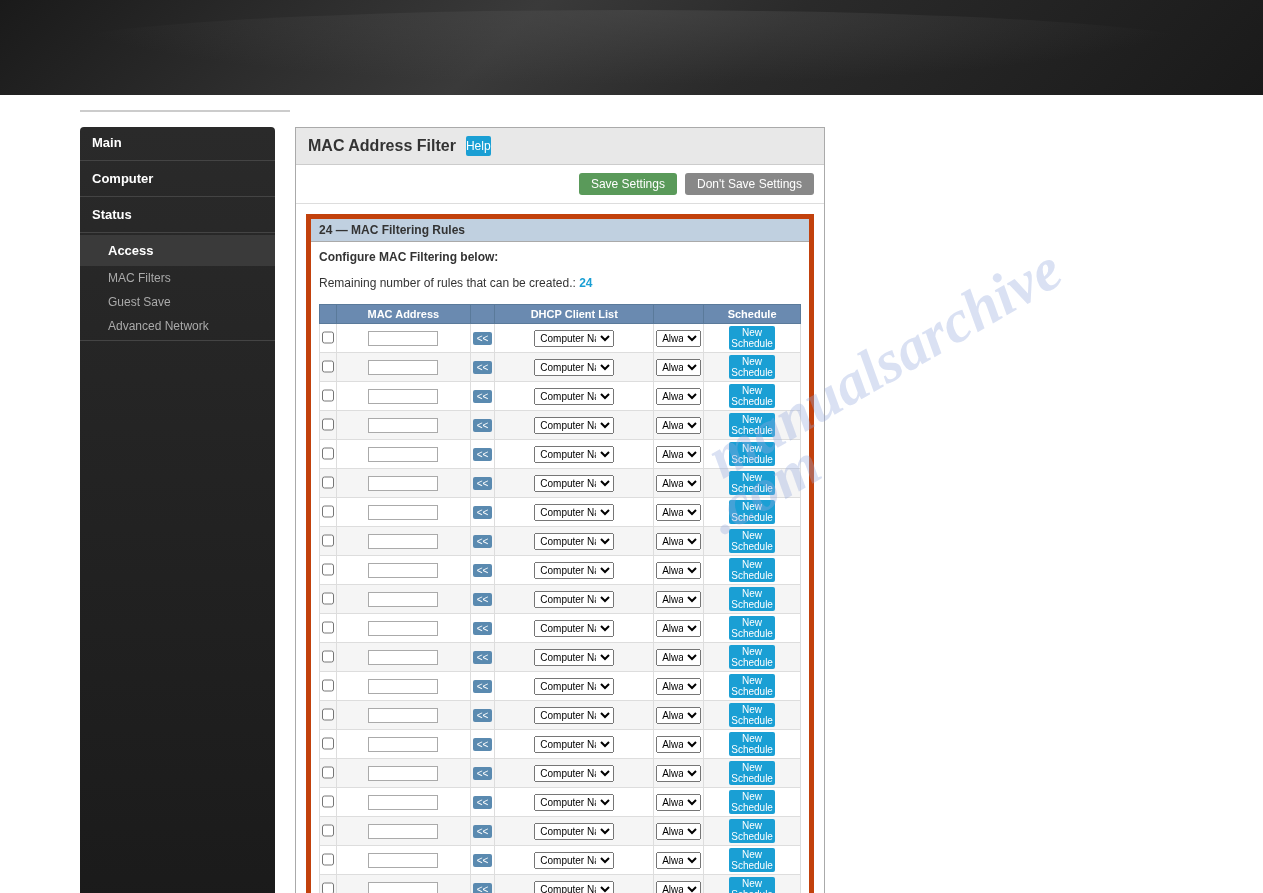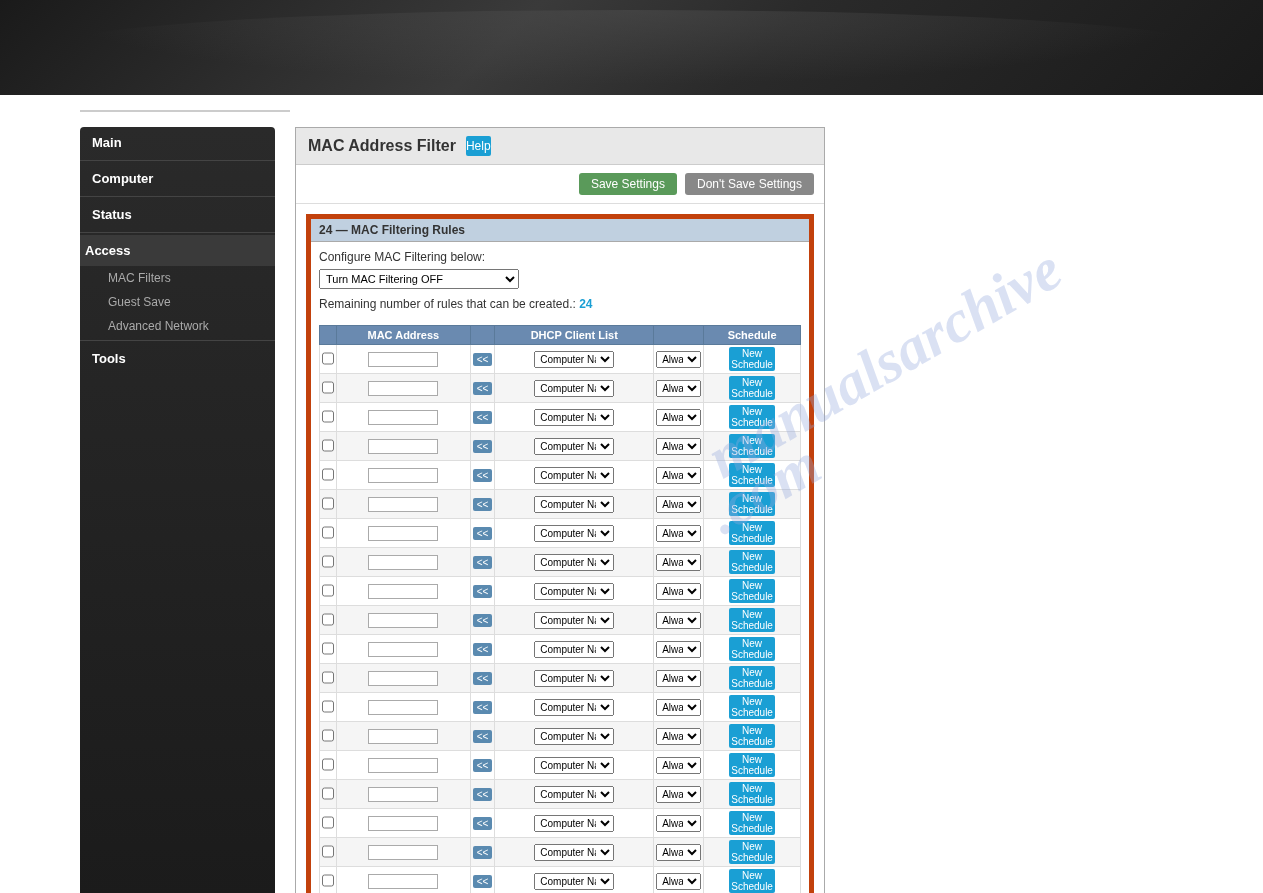--- a/index.html
+++ b/index.html
@@ -60,21 +60,21 @@
     }
     .sidebar-divider {
       height: 1px;
       background: #444;
       margin: 2px 0;
     }
     .sidebar-access-header {
       color: #fff;
       font-size: 13px;
       font-weight: bold;
-      padding: 8px 5px;
+      padding: 8px 28px;
       background: #3a3a3a;
     }
 
     
     .content-panel {
       flex: 1;
       border: 1px solid #aaa;
       background: #fff;
       max-width: 530px;
     }
@@ -140,21 +140,22 @@
       color: #333;
       border-bottom: 1px solid #aaa;
     }
     .section-box-body {
       padding: 8px;
     }
 
     .configure-label {
       font-size: 12px;
       color: #333;
-      margin-bottom: 5px;
+      margin-bottom: 12px;
+      font-weight: bold;
     }
     .dropdown-row {
       display: flex;
       align-items: center;
       gap: 5px;
       margin-bottom: 8px;
     }
     .dropdown-row select {
       width: 200px;
       font-size: 11px;
@@ -275,43 +276,37 @@
       <div class="sidebar-divider"></div>
       <div class="sidebar-section-header">Computer</div>
       <div class="sidebar-divider"></div>
       <div class="sidebar-section-header">Status</div>
       <div class="sidebar-divider"></div>
       <div class="sidebar-access-header">Access</div>
       <div class="sidebar-subsection">MAC Filters</div>
       <div class="sidebar-subsection">Guest Save</div>
       <div class="sidebar-subsection">Advanced Network</div>
       <div class="sidebar-divider"></div>
-      <div class="sidebar-section-header">Tools</div>
     </div>
 
     <div class="content-panel">
       <div class="panel-header">
         <span class="panel-title">MAC Address Filter</span>
         <button class="btn-help">Help</button>
       </div>
 
       <div class="action-bar">
         <button class="btn-save">Save Settings</button>
         <button class="btn-nosave">Don't Save Settings</button>
       </div>
 
       <div class="section-box">
         <div class="section-box-header">24 — MAC Filtering Rules</div>
         <div class="section-box-body">
           <div class="configure-label">Configure MAC Filtering below:</div>
-          <div class="dropdown-row">
-            <select>
-              <option>Turn MAC Filtering OFF</option>
-            </select>
-          </div>
           <div class="remaining-text">
             <span>Remaining number of rules that can be created.:</span> <span class="remaining-count">24</span>
           </div>
 
           <table class="mac-table">
             <thead>
               <tr>
                 <th style="width:16px;"></th>
                 <th>MAC Address</th>
                 <th style="width:18px;"></th>

